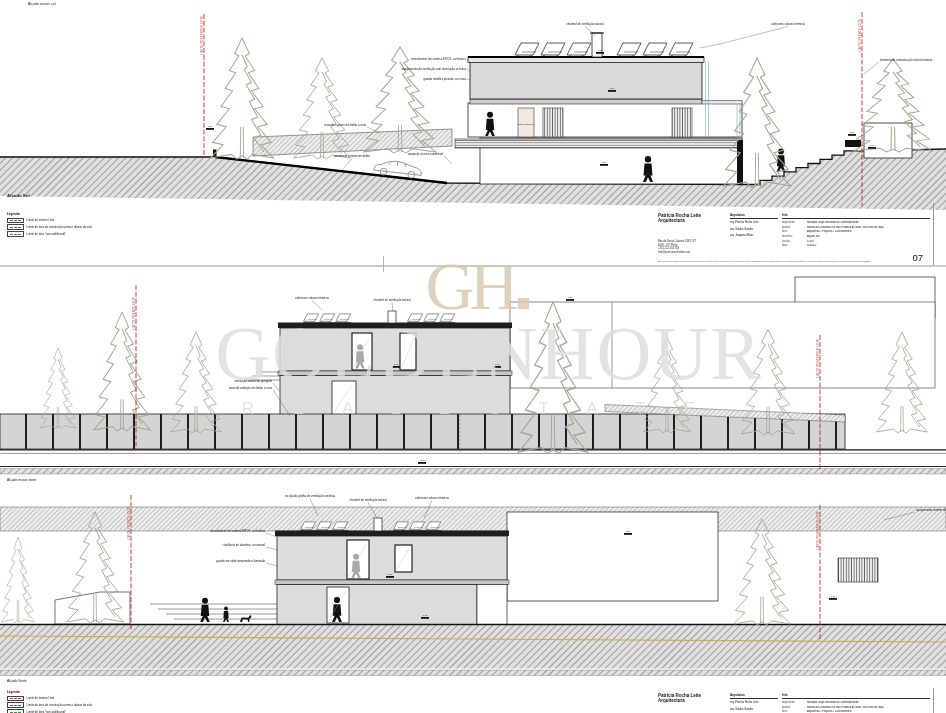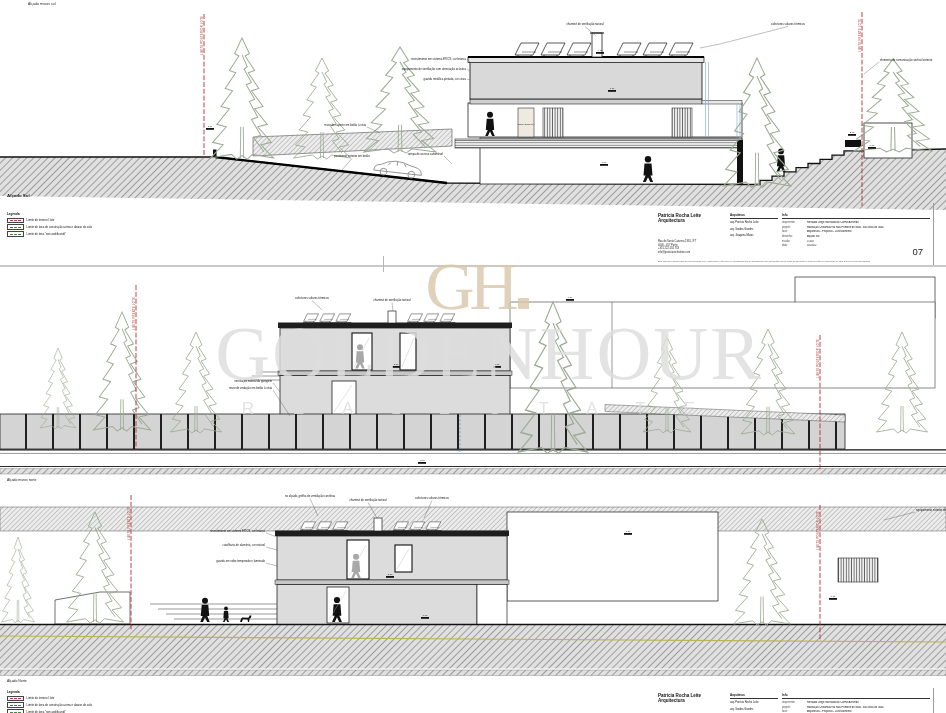--- a/index.html
+++ b/index.html
@@ -22,21 +22,21 @@
   .tb{position:absolute;width:281px;height:56px;}
   .tb .firm{position:absolute;left:6px;top:4px;font-size:4.5px;font-weight:bold;line-height:1.2;}
   .tb .addr{position:absolute;left:6px;top:31px;font-size:2.6px;line-height:1.35;color:#222;}
   .tb .arch{position:absolute;left:78px;top:4px;width:48px;}
   .tb .info{position:absolute;left:130px;top:4px;width:148px;}
   .tb-head{font-size:3px;font-weight:bold;border-bottom:.5px solid #333;padding-bottom:1px;margin-bottom:2.2px;}
   .tb-line{font-size:2.6px;margin-bottom:3.6px;}
   .tb-row{font-size:2.6px;line-height:1.78;display:flex;}
   .tb-row .k{width:25px;color:#444;flex:none;}
   .tb-row .v{flex:1;white-space:nowrap;overflow:hidden;}
-  .tb-num{position:absolute;right:10px;bottom:8px;font-size:9.5px;color:#222;}
+  .tb-num{position:absolute;right:10px;bottom:2px;font-size:9.5px;color:#222;}
   .tb-disc{position:absolute;left:6px;top:50.5px;width:272px;font-size:2.1px;color:#555;white-space:nowrap;overflow:hidden;}
   
   .sep{position:absolute;left:0;width:946px;height:1.6px;background:#c9c9c9;}
   .vline{position:absolute;width:1px;background:#9a9a9a;}
   
   .wm{position:absolute;left:8px;right:0;top:254px;text-align:center;pointer-events:none;z-index:40;opacity:.82;}
   .wm-logo{font-family:"Liberation Serif",serif;font-size:68px;line-height:.95;color:#d8c7ab;letter-spacing:-5px;}
   .wm-dot{display:inline-block;width:11px;height:11px;background:#d8c7ab;margin-left:4px;}
   .wm-brand{font-family:"Liberation Serif",serif;font-size:76px;line-height:1;color:#dedede;letter-spacing:2px;margin-top:-4px;padding-left:24px;}
   .wm-tag{font-size:17px;letter-spacing:17px;color:#dcdcdc;margin-top:8px;}

